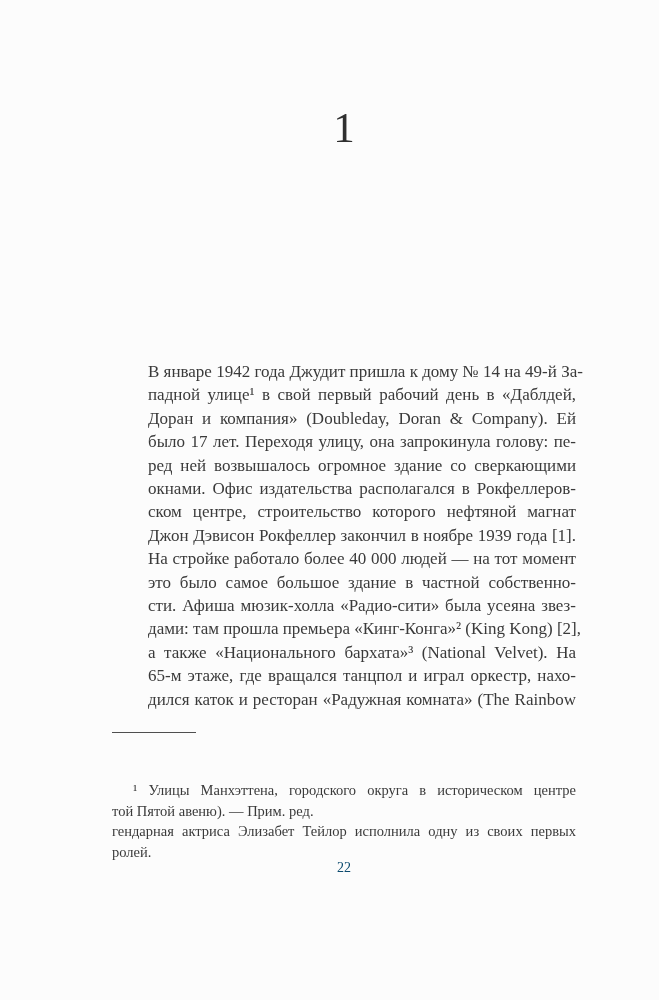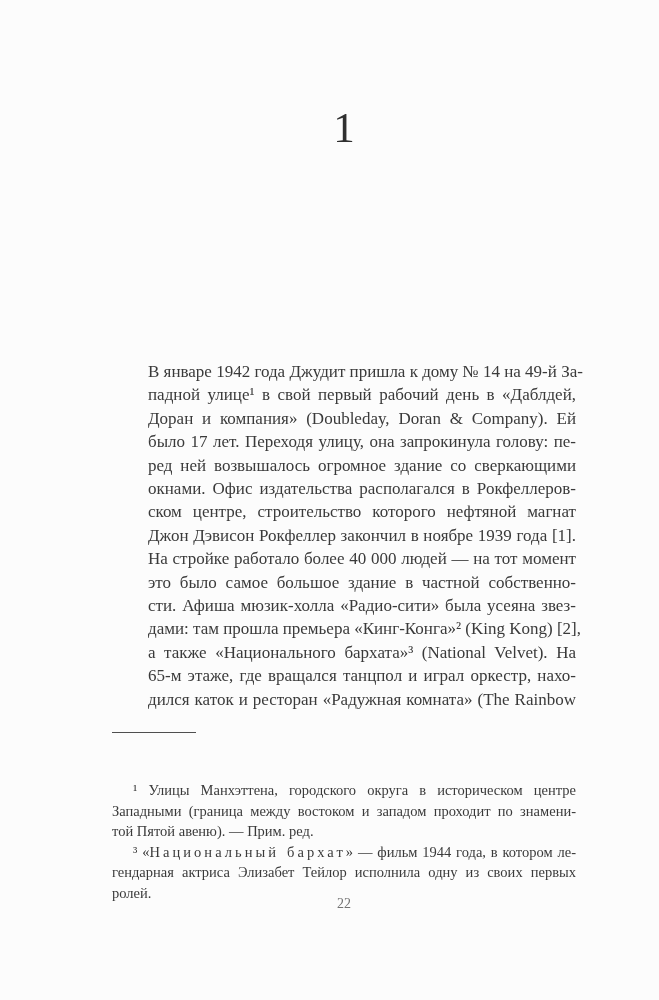--- a/index.html
+++ b/index.html
@@ -65,26 +65,26 @@
   .body-line.last, .fn-line.last {
     text-align-last: left;
   }
   .fn-line.indent {
     text-indent: 21px;
   }
   .italic { }
   .spaced { letter-spacing: 0.21em; }
   .page-number {
     position: absolute;
-    top: 896px;
+    top: 860px;
     left: 112px;
     width: 464px;
     text-align: center;
     font-size: 14px;
-    color: #737373;
+    color: #0c4a6e;
   }
 </style>
 </head>
 <body>
 
 <div class="page">
   <div class="chapter-number">1</div>
 
   <div class="body-text" id="body-text">
       <div class="body-line"><span>В январе 1942 года Джудит пришла к дому № 14 на 49-й За-</span></div>
@@ -101,21 +101,19 @@
       <div class="body-line"><span>дами: там прошла премьера «Кинг-Конга»² (King Kong) [2],</span></div>
       <div class="body-line"><span>а также «Национального бархата»³ (National Velvet). На</span></div>
       <div class="body-line"><span>65-м этаже, где вращался танцпол и играл оркестр, нахо-</span></div>
       <div class="body-line"><span>дился каток и ресторан «Радужная комната» (The Rainbow</span></div>
     </div>
 
   <div class="fn-sep"></div>
 
   <div class="footnotes" id="footnotes">
       <div class="fn-line indent"><span>¹ Улицы Манхэттена, городского округа в историческом центре</span></div>
-      <div class="fn-line"><span>Западными (граница между востоком и западом проходит по знамени-</span></div>
       <div class="fn-line last"><span>той Пятой авеню). — </span><span class="italic">Прим. ред.</span></div>
-      <div class="fn-line indent"><span>³ «</span><span class="spaced">Национальный бархат</span><span>» — фильм 1944 года, в котором ле-</span></div>
       <div class="fn-line"><span>гендарная актриса Элизабет Тейлор исполнила одну из своих первых</span></div>
       <div class="fn-line last"><span>ролей.</span></div>
     </div>
 
   <div class="page-number">22</div>
 </div>
 
 </body></html>

